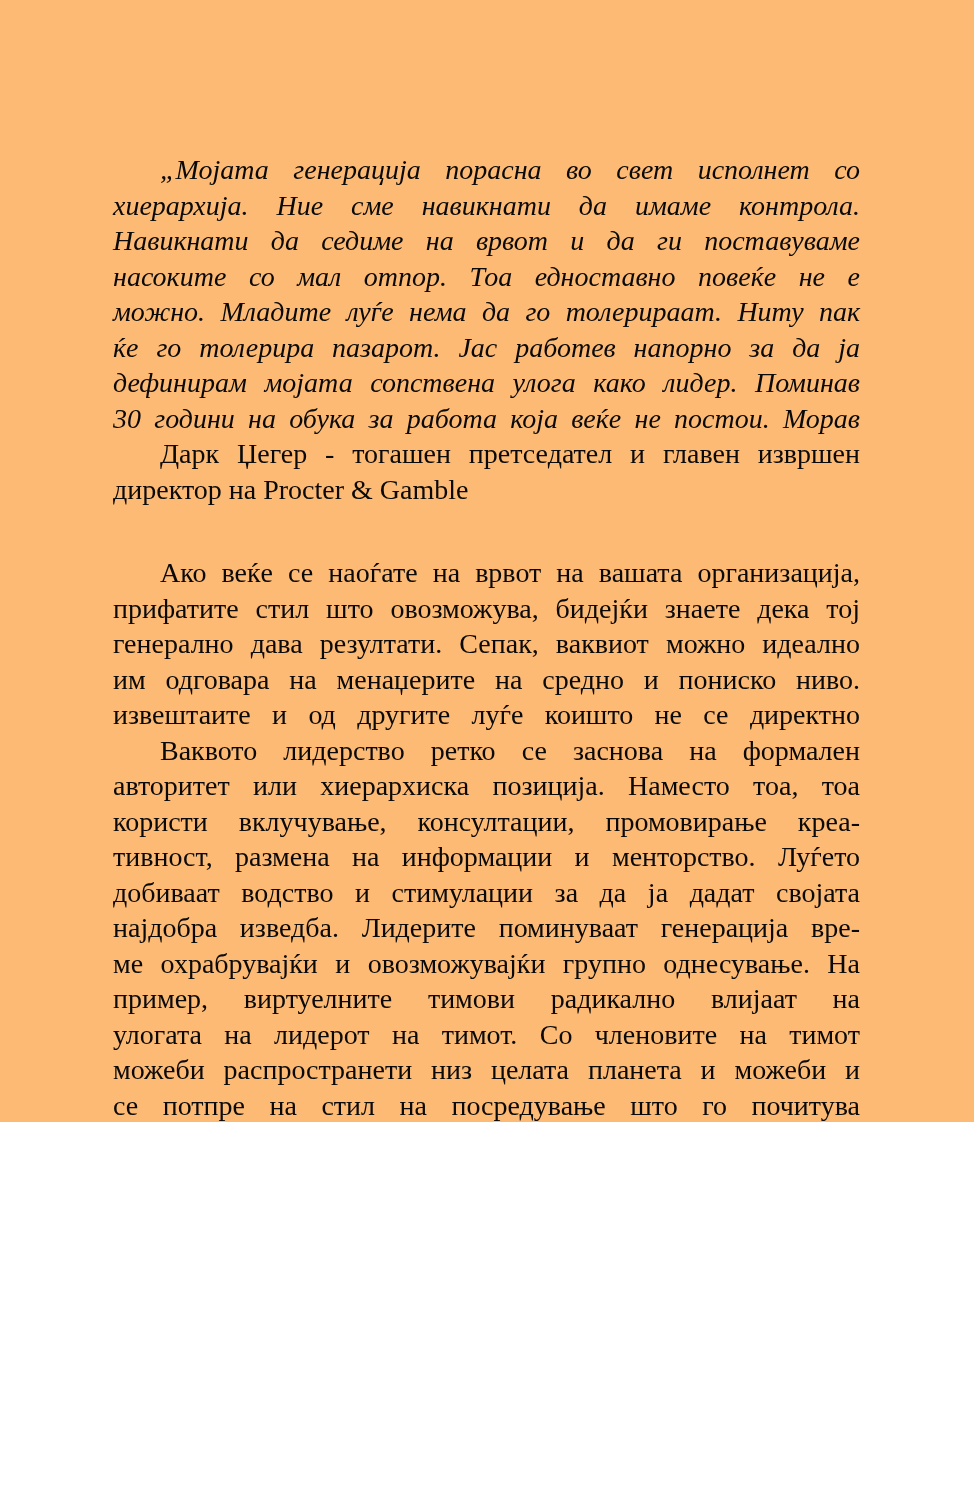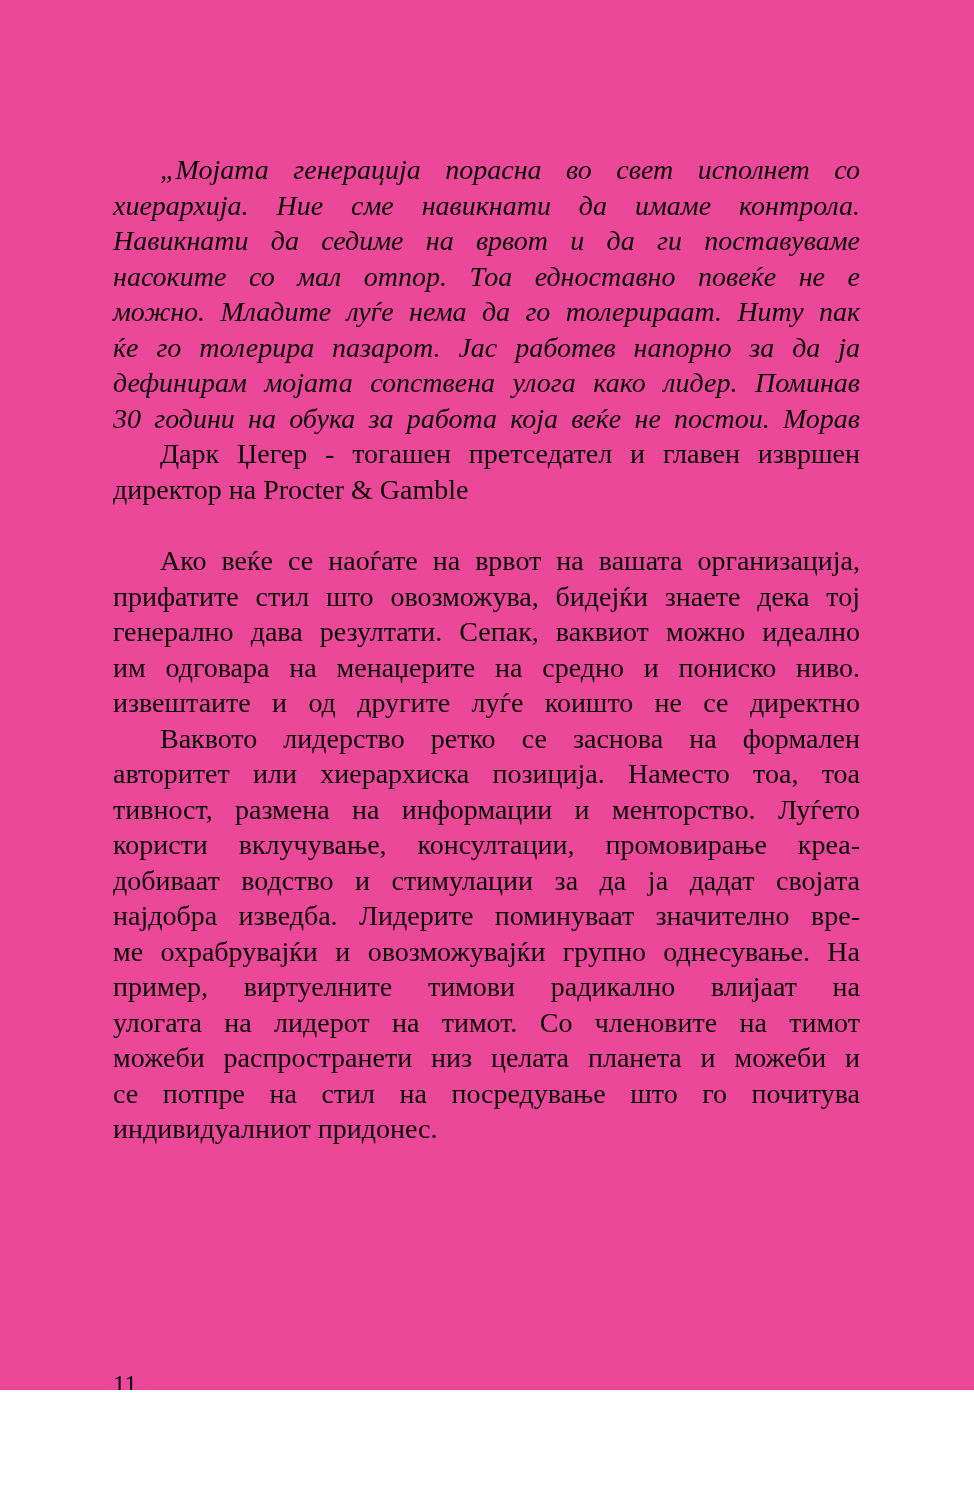--- a/index.html
+++ b/index.html
@@ -3,37 +3,37 @@
 <meta charset="utf-8">
 <style>
   html, body {
     margin: 0;
     padding: 0;
     background: #ffffff;
   }
   .page {
     position: relative;
     width: 974px;
-    height: 1390px;
-    background: #ec4899;
+    height: 1122px;
+    background: #fdba74;
     color: #0a0a0a;
     font-family: "Liberation Serif", serif;
     overflow: hidden;
   }
   .text-block {
     position: absolute;
     left: 113px;
     top: 152px;
     width: 747px;
     font-size: 28px;
     line-height: 35.5px;
   }
   .para { margin: 0; }
   .para.italic { font-style: italic; }
-  .para.space-before { margin-top: 36px; }
+  .para.space-before { margin-top: 48px; }
   .line {
     text-align: justify;
     text-align-last: justify;
     white-space: normal;
   }
   .line.last { text-align-last: left; }
   .line.first { text-indent: 47px; }
   .line em { font-style: italic; }
   .page-number {
     position: absolute;
@@ -68,24 +68,24 @@
       <div class="para space-before">
         <div class="line first">Ако веќе се наоѓате на врвот на вашата организација,</div>
         <div class="line">прифатите стил што овозможува, бидејќи знаете дека тој</div>
         <div class="line">генерално дава резултати. Сепак, ваквиот можно идеално</div>
         <div class="line">им одговара на менаџерите на средно и пониско ниво.</div>
         <div class="line">извештаите и од другите луѓе коишто не се директно</div>
       </div>
       <div class="para">
         <div class="line first">Ваквото лидерство ретко се заснова на формален</div>
         <div class="line">авторитет или хиерархиска позиција. Наместо тоа, тоа</div>
+        <div class="line">користи вклучување, консултации, промовирање креа-</div>
         <div class="line">тивност, размена на информации и менторство. Луѓето</div>
-        <div class="line">користи вклучување, консултации, промовирање креа-</div>
         <div class="line">добиваат водство и стимулации за да ја дадат својата</div>
-        <div class="line">најдобра изведба. Лидерите поминуваат значително вре-</div>
+        <div class="line">најдобра изведба. Лидерите поминуваат генерација вре-</div>
         <div class="line">ме охрабрувајќи и овозможувајќи групно однесување. На</div>
         <div class="line">пример, виртуелните тимови радикално влијаат на</div>
         <div class="line">улогата на лидерот на тимот. Со членовите на тимот</div>
         <div class="line">можеби распространети низ целата планета и можеби и</div>
         <div class="line">се потпре на стил на посредување што го почитува</div>
         <div class="line last">индивидуалниот придонес.</div>
       </div>
     </div>
   <div class="page-number">11</div>
 </div>

